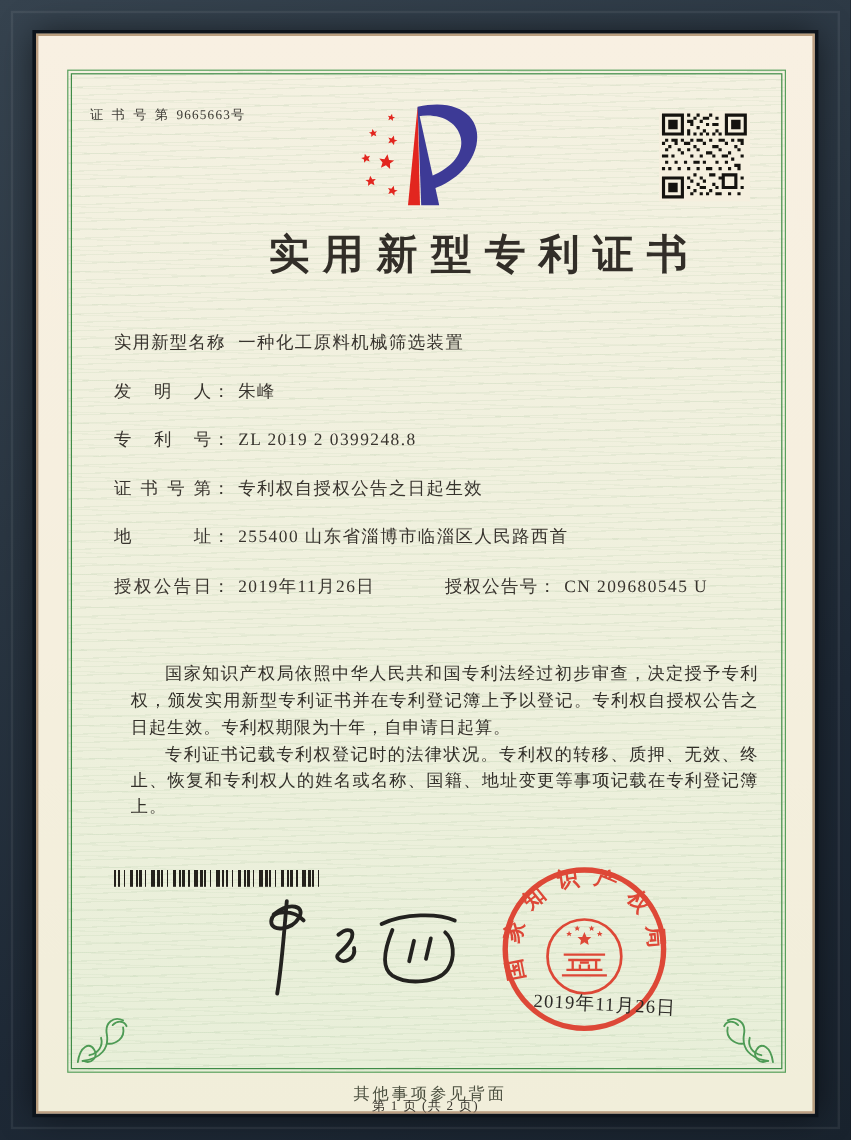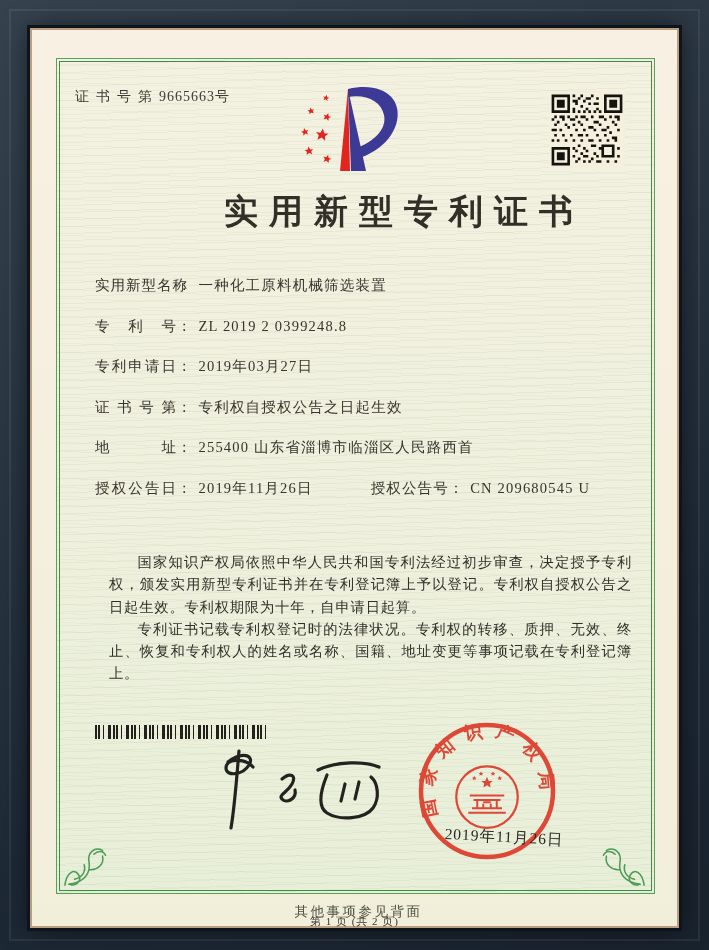--- a/index.html
+++ b/index.html
@@ -21,21 +21,21 @@
   .inner {
     position:absolute; left:56px; top:58px; width:597px; height:834px;
     border:1px solid #58a05c;
     background:
       repeating-linear-gradient(-2deg, rgba(132,172,124,.10) 0 1px, rgba(0,0,0,0) 1px 7px),
       repeating-linear-gradient(2deg, rgba(132,172,124,.07) 0 1px, rgba(0,0,0,0) 1px 9px),
       linear-gradient(180deg,#f4f1e1 0%,#eff0dd 55%,#e8efd9 100%);
   }
   .inner::before { content:""; position:absolute; inset:2px; border:1.5px solid #3f8c47; }
 
-  .cert-no { position:absolute; left:75px; top:88px; font-size:14px; color:#3c3a34;text-align:center; }
+  .cert-no { position:absolute; left:75px; top:88px; font-size:11px; color:#3c3a34;text-align:center; }
   .cert-no .sp { letter-spacing:7px; }
   .cert-no .num { letter-spacing:1px; }
 
   .logo { position:absolute; left:296px; top:80px; width:112px; height:97px; }
   .qr { position:absolute; left:549px; top:92px; width:76px; height:76px; }
 
   .title {
     position:absolute; left:0; top:189px; width:100%; text-align:center;
     font-size:34px; font-weight:bold; color:#322e28; letter-spacing:11px; text-indent:11px;padding-left:44px;
   }
@@ -126,24 +126,24 @@
       M10,26h1v1h-1z M13,26h1v1h-1z M15,26h1v1h-1z M18,26h2v1h-2z M22,26h1v1h-1z M25,26h1v1h-1z"></path>
   </svg>
 
   <div class="title">实用新型专利证书</div>
 
   <div class="fields">
     <div class="frow">
       <span class="flabel">实用新型名称</span><span>：</span><span class="fvalue">一种化工原料机械筛选装置</span>
     </div>
     <div class="frow">
+      <span class="flabel">发明人</span><span>：</span><span class="fvalue">朱峰</span>
+    </div>
+    <div class="frow">
       <span class="flabel">专利号</span><span>：</span><span class="fvalue">ZL 2019 2 0399248.8</span>
-    </div>
-    <div class="frow">
-      <span class="flabel">专利申请日</span><span>：</span><span class="fvalue">2019年03月27日</span>
     </div>
     <div class="frow">
       <span class="flabel">证书号第</span><span>：</span><span class="fvalue">专利权自授权公告之日起生效</span>
     </div>
     <div class="frow">
       <span class="flabel">地址</span><span>：</span><span class="fvalue">255400 山东省淄博市临淄区人民路西首</span>
     </div>
     <div class="frow">
       <span class="flabel">授权公告日</span><span>：</span><span class="fvalue">2019年11月26日</span><span class="grant2"><span class="flabel">授权公告号</span><span>：</span><span class="fvalue">CN 209680545 U</span></span>
     </div>

